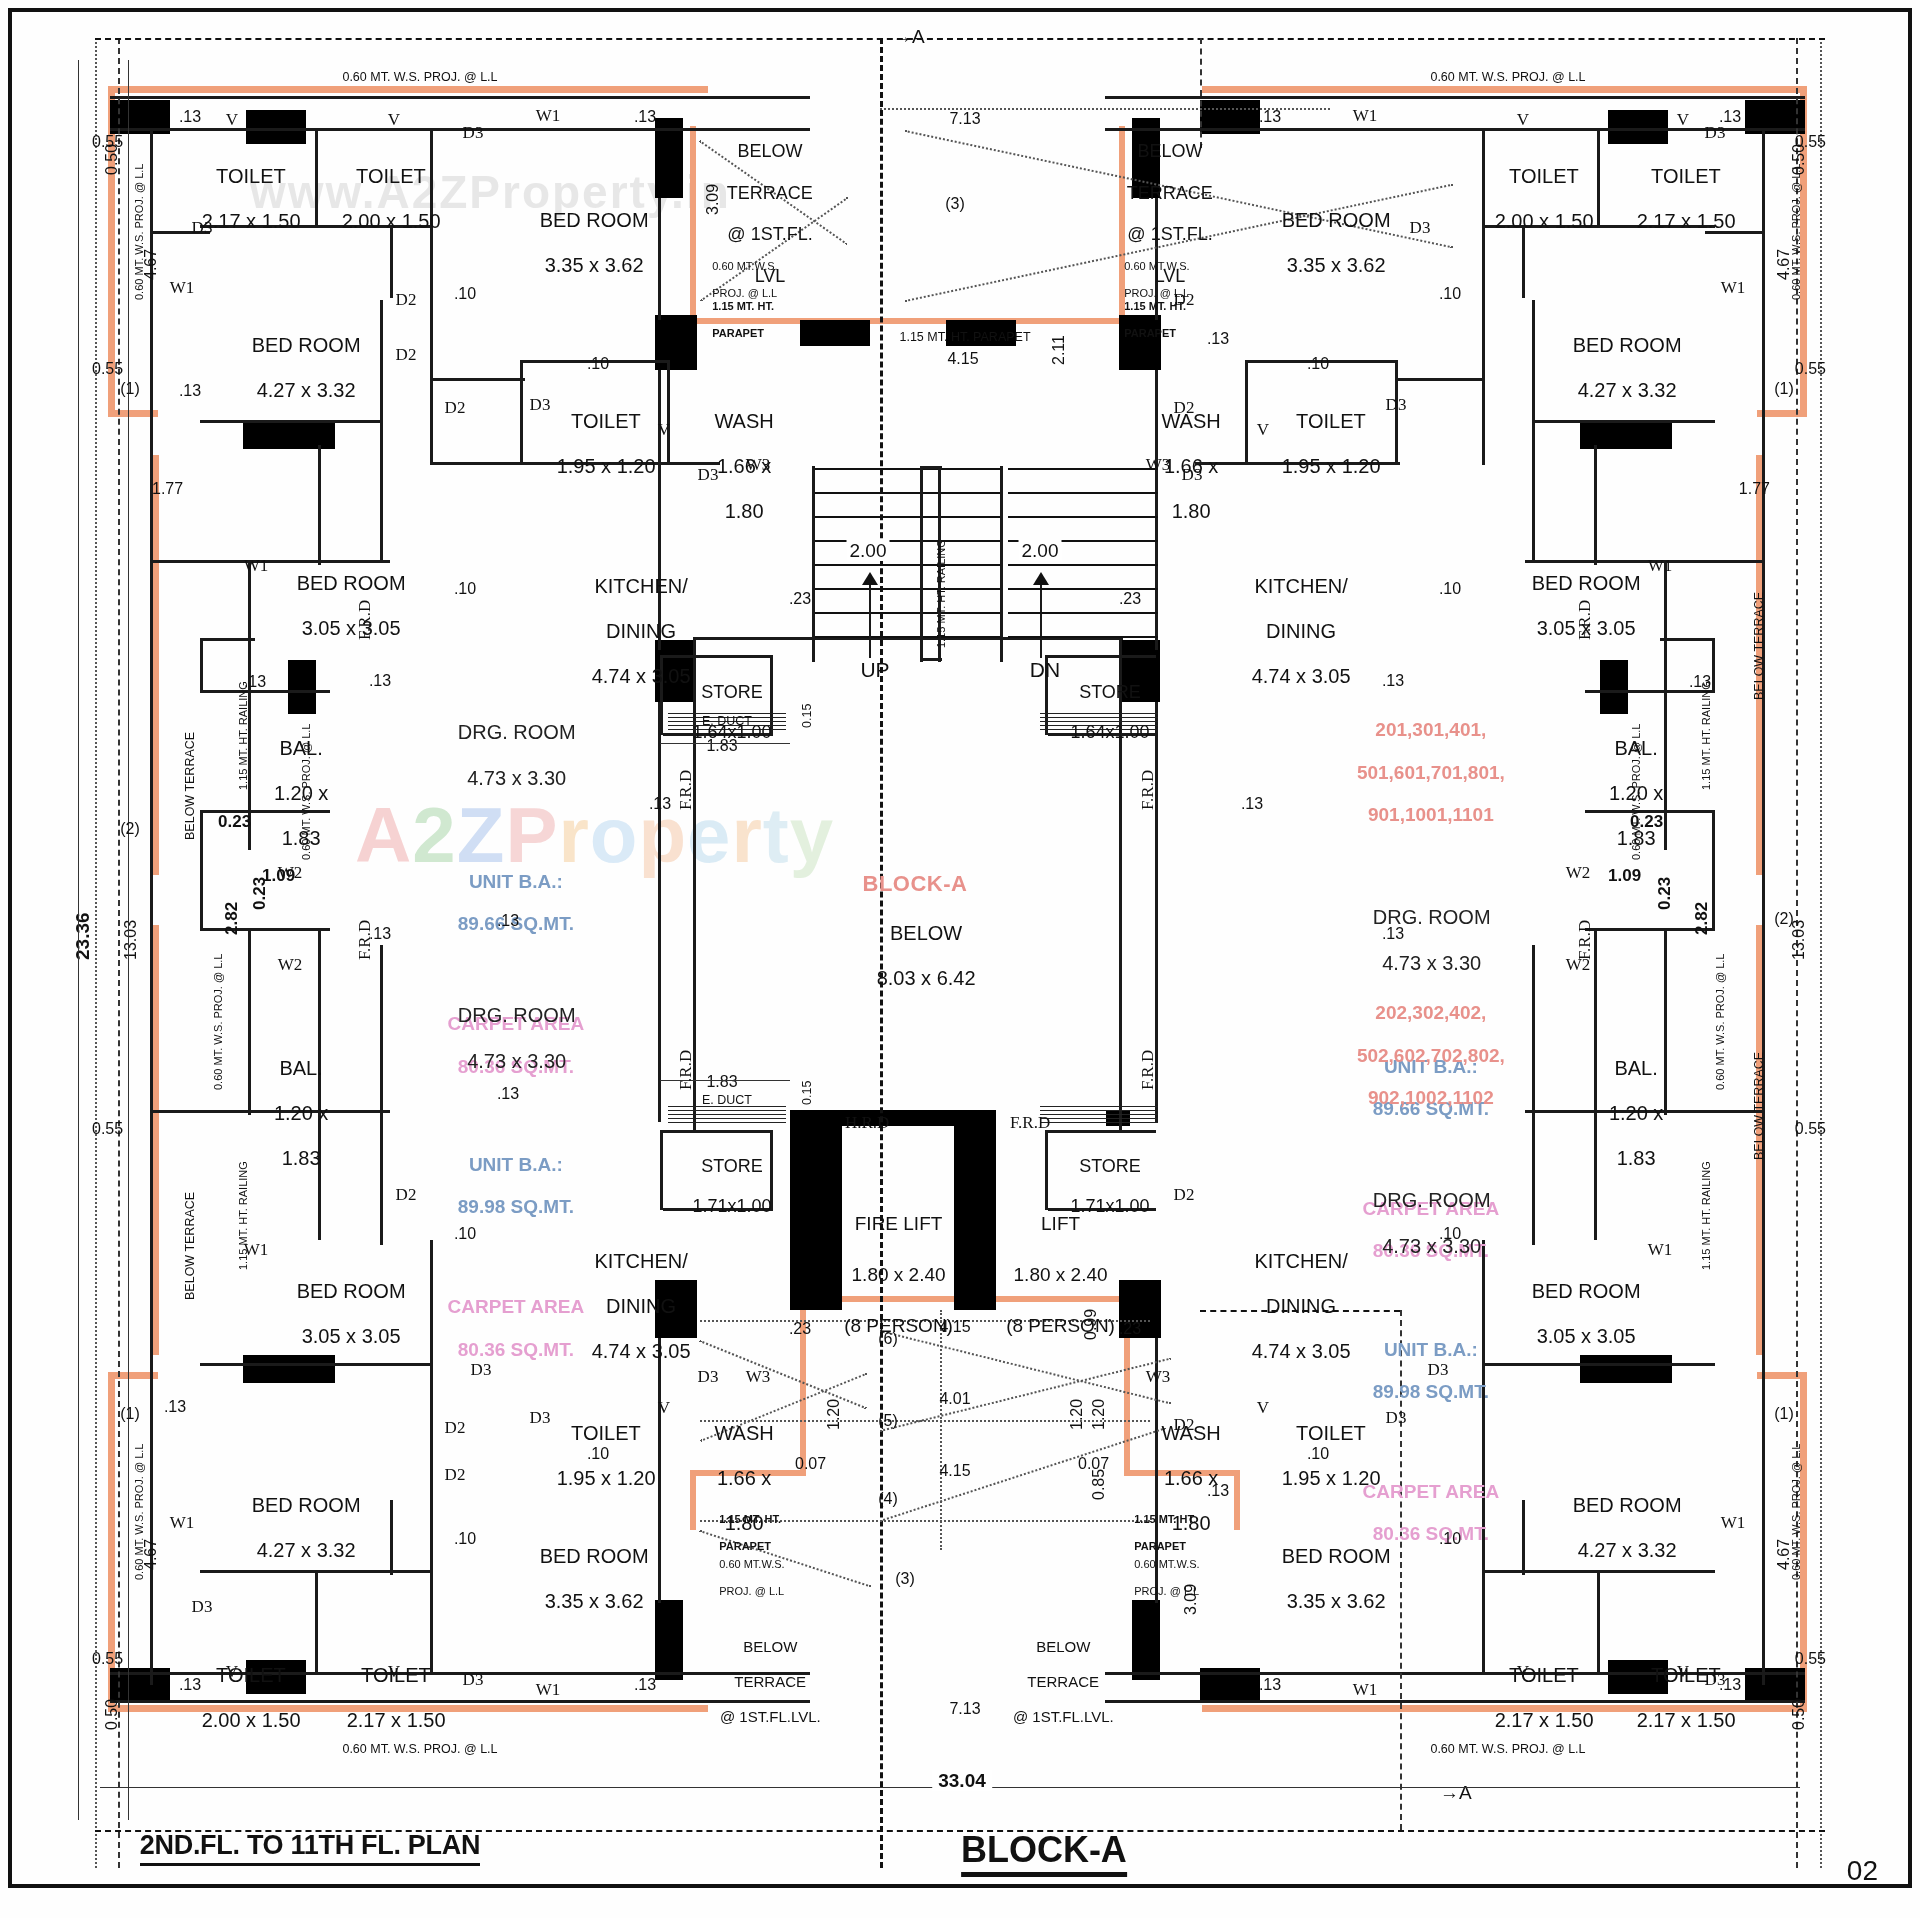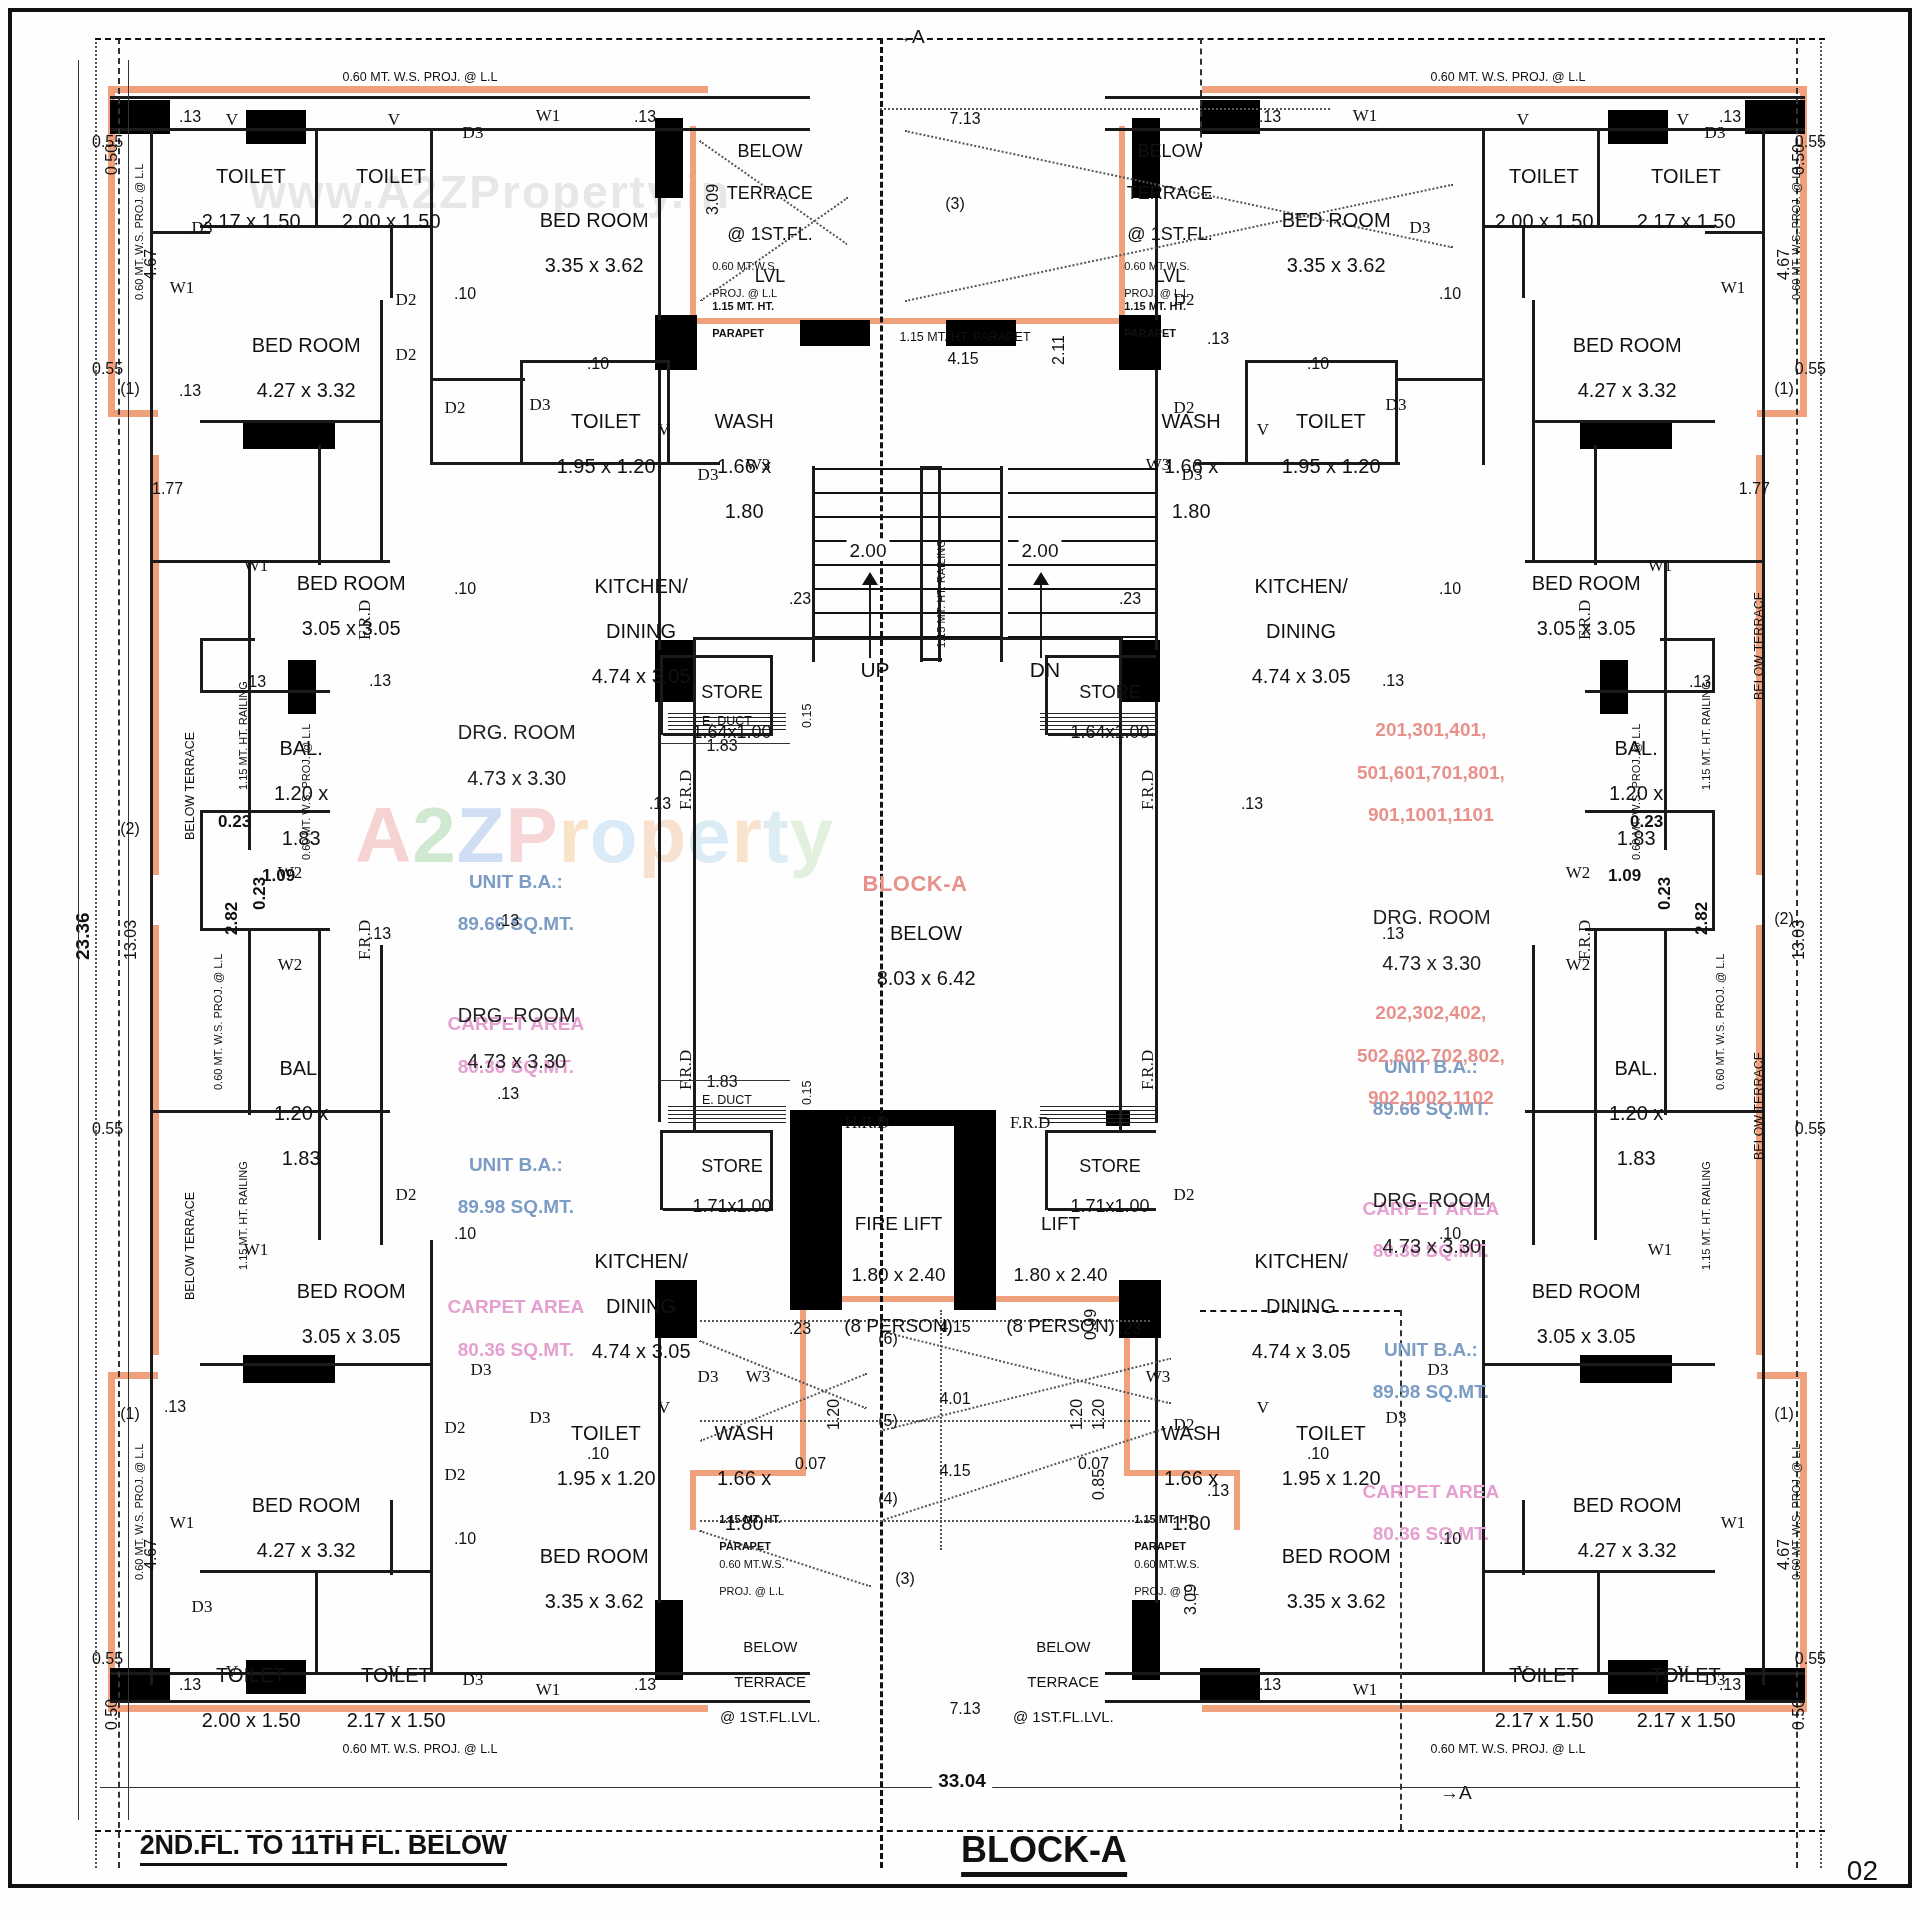--- a/index.html
+++ b/index.html
@@ -860,20 +860,20 @@
   <div class="lbl c tag" style="left:232px;top:1662px;">V</div>
   <div class="lbl c tag" style="left:394px;top:1662px;">V</div>
   <div class="lbl c tag" style="left:1523px;top:1662px;">V</div>
   <div class="lbl c tag" style="left:1683px;top:1662px;">V</div>
   <div class="lbl c tag" style="left:664px;top:420px;">V</div>
   <div class="lbl c tag" style="left:1263px;top:1398px;">V</div>
   <div class="lbl c tag" style="left:664px;top:1398px;">V</div>
   <div class="lbl c tag" style="left:1263px;top:420px;">V</div>
 
   <div class="lbl l" style="left:122px;top:1812px;">
-    <span class="title">2ND.FL. TO 11TH FL. BELOW</span>
+    <span class="title">2ND.FL. TO 11TH FL. PLAN</span>
   </div>
   <div class="lbl c" style="left:1035px;top:1812px;">
     <span class="blocktitle">BLOCK-A</span>
   </div>
   <div class="lbl r pageno" style="left:1878px;top:1855px;">02</div>
 
 </div>
 
 </body></html>

